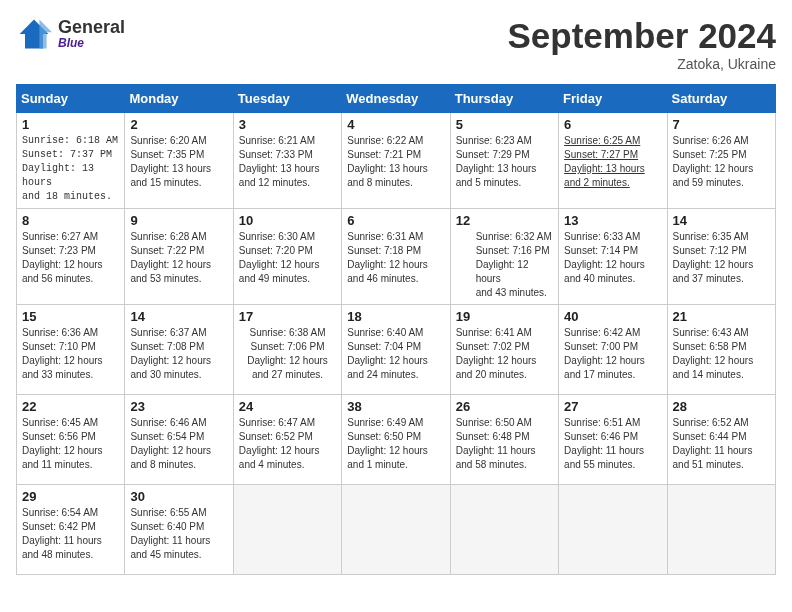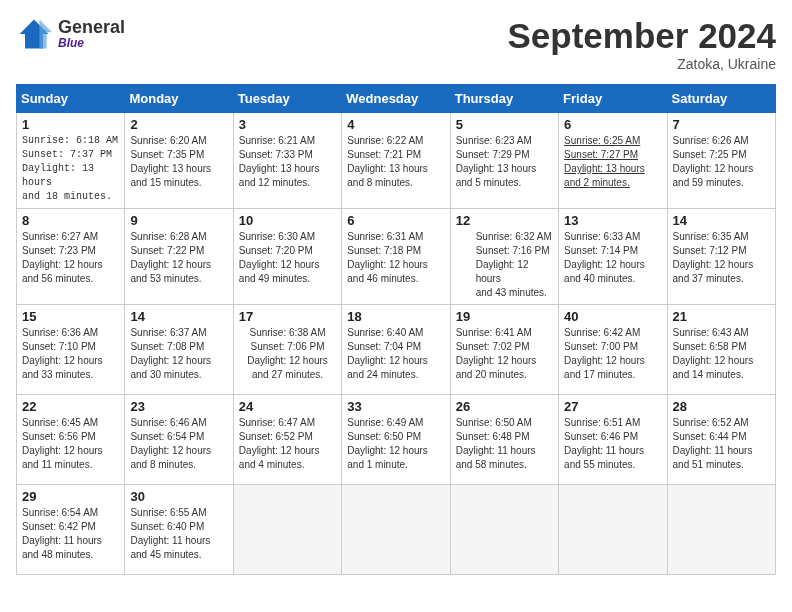--- a/index.html
+++ b/index.html
@@ -294,21 +294,21 @@
 and 8 minutes.</div>
         </td>
         <td>
           <span class="day-num">24</span>
           <div class="day-info" style="white-space: pre-line;">Sunrise: 6:47 AM
 Sunset: 6:52 PM
 Daylight: 12 hours
 and 4 minutes.</div>
         </td>
         <td>
-          <span class="day-num">33</span>
+          <span class="day-num">38</span>
           <div class="day-info" style="white-space: pre-line;">Sunrise: 6:49 AM
 Sunset: 6:50 PM
 Daylight: 12 hours
 and 1 minute.</div>
         </td>
         <td>
           <span class="day-num">26</span>
           <div class="day-info" style="white-space: pre-line;">Sunrise: 6:50 AM
 Sunset: 6:48 PM
 Daylight: 11 hours

